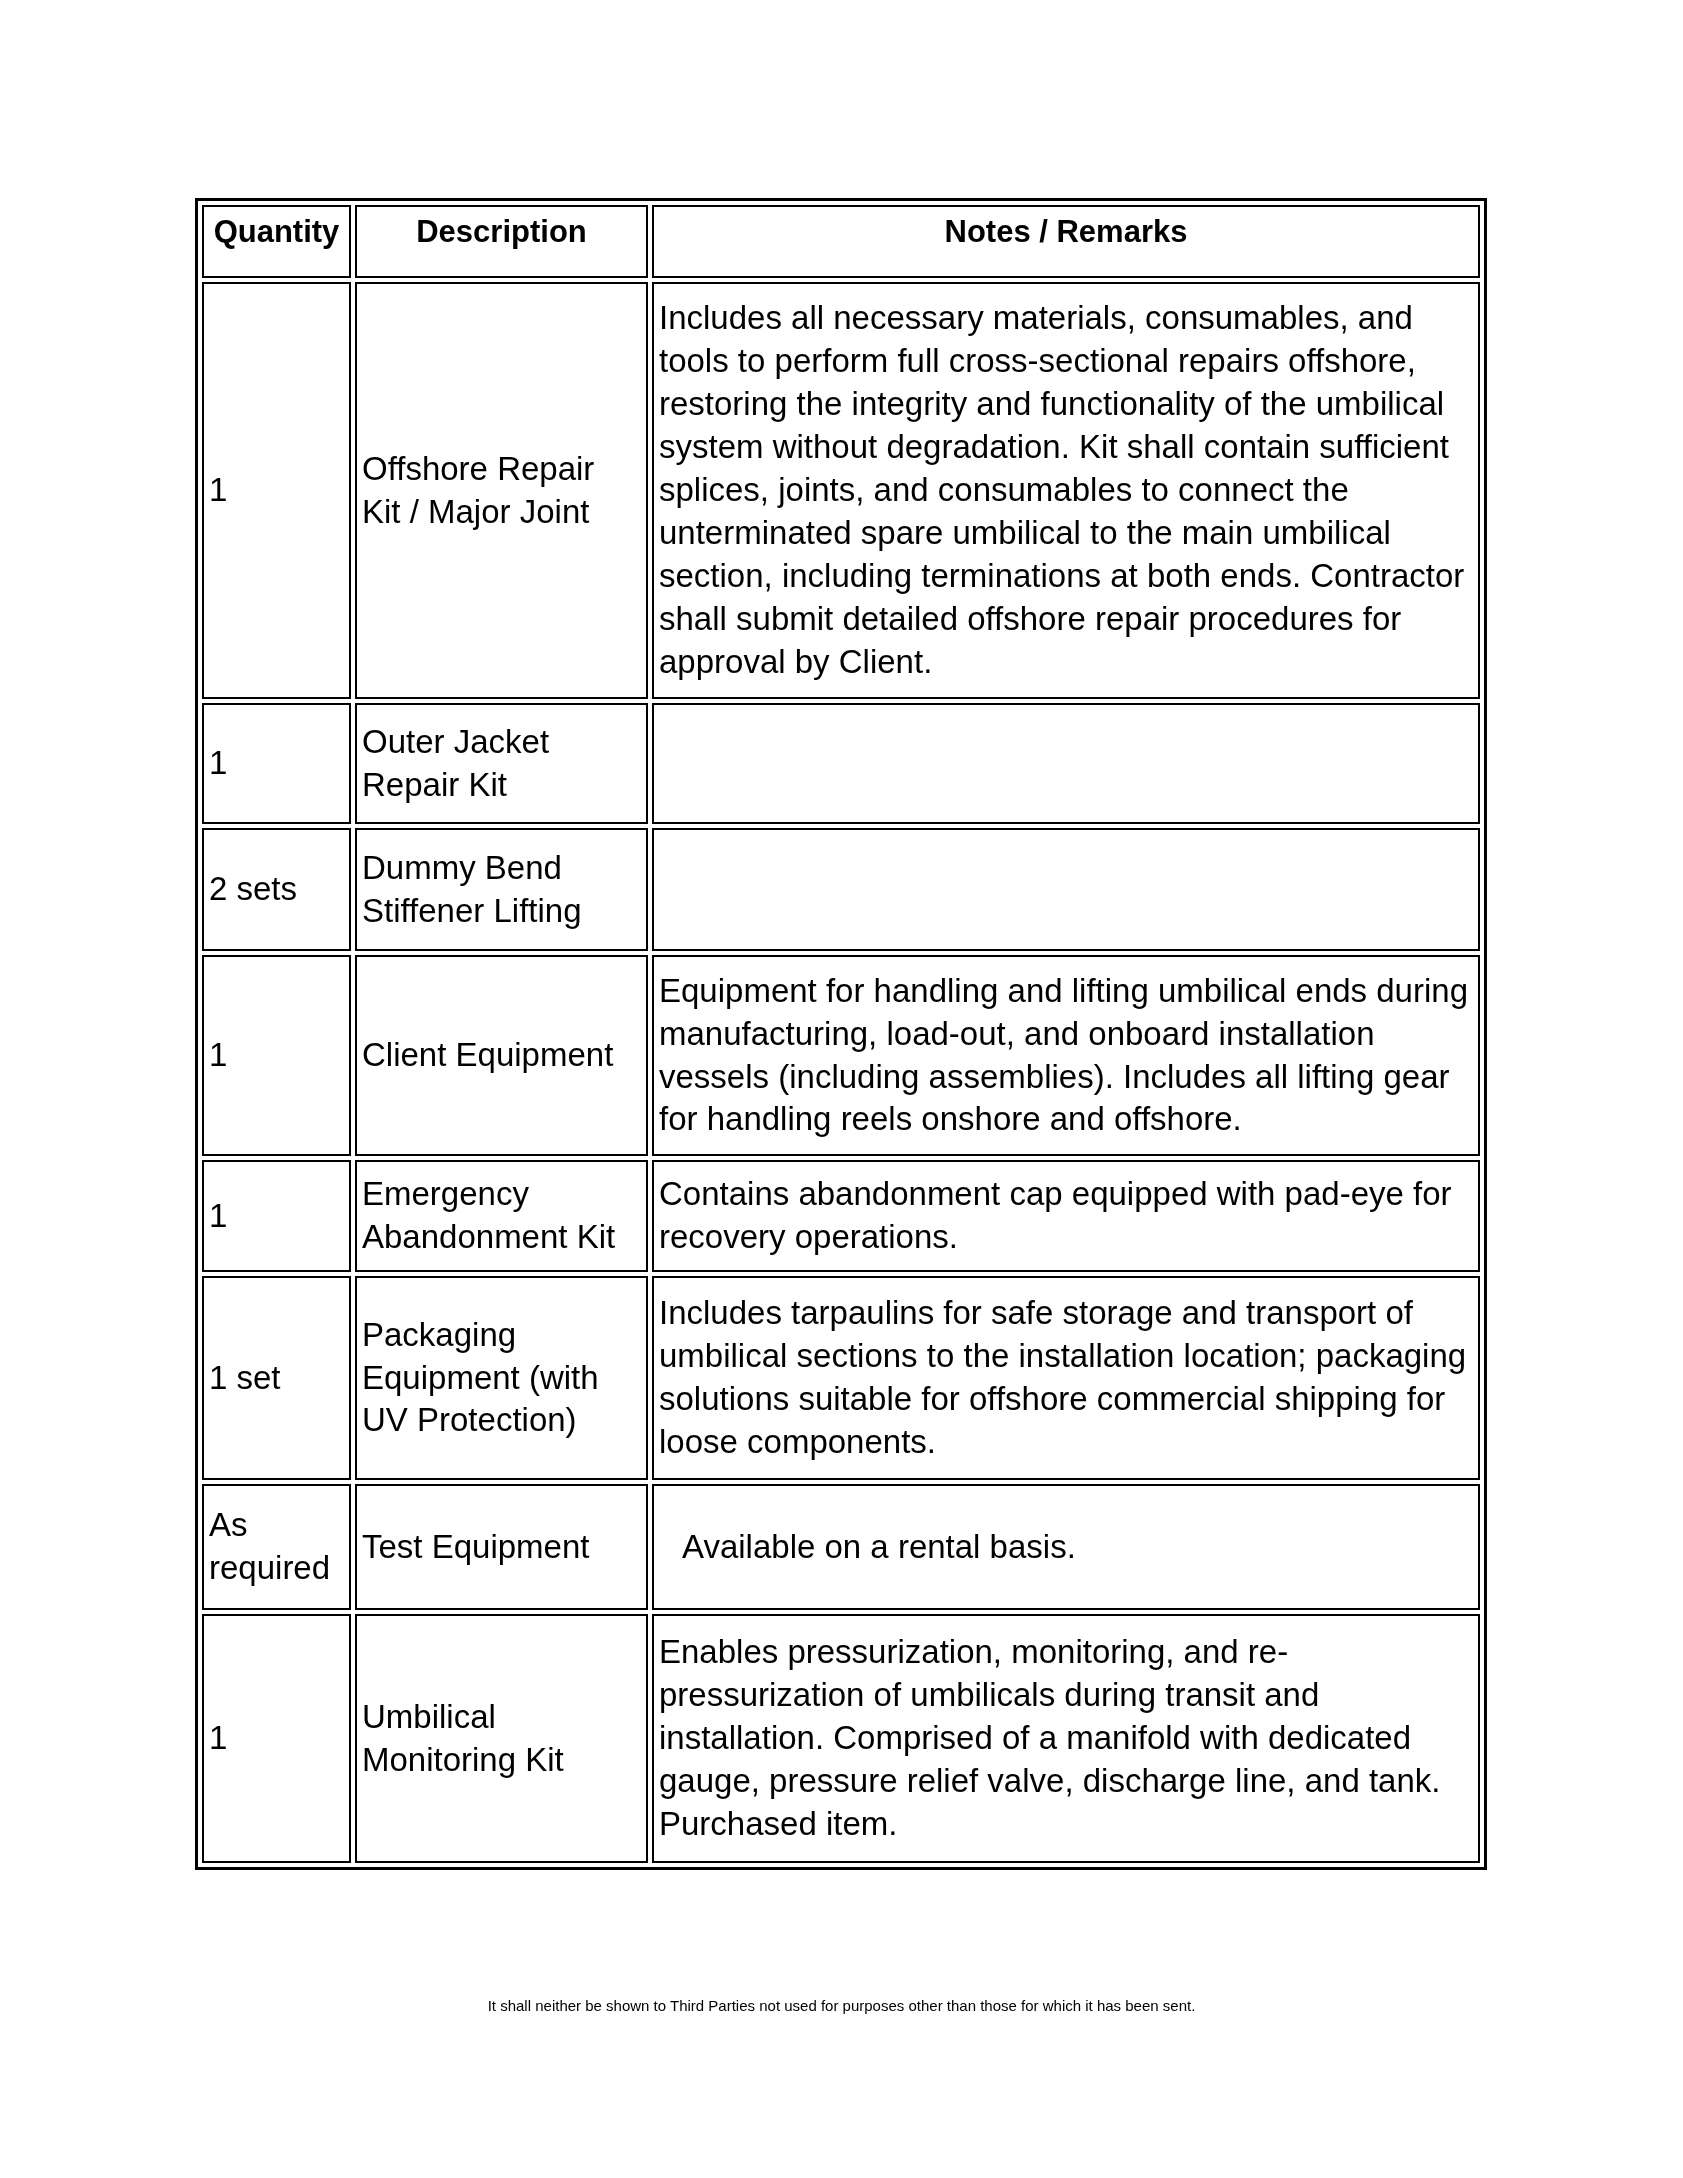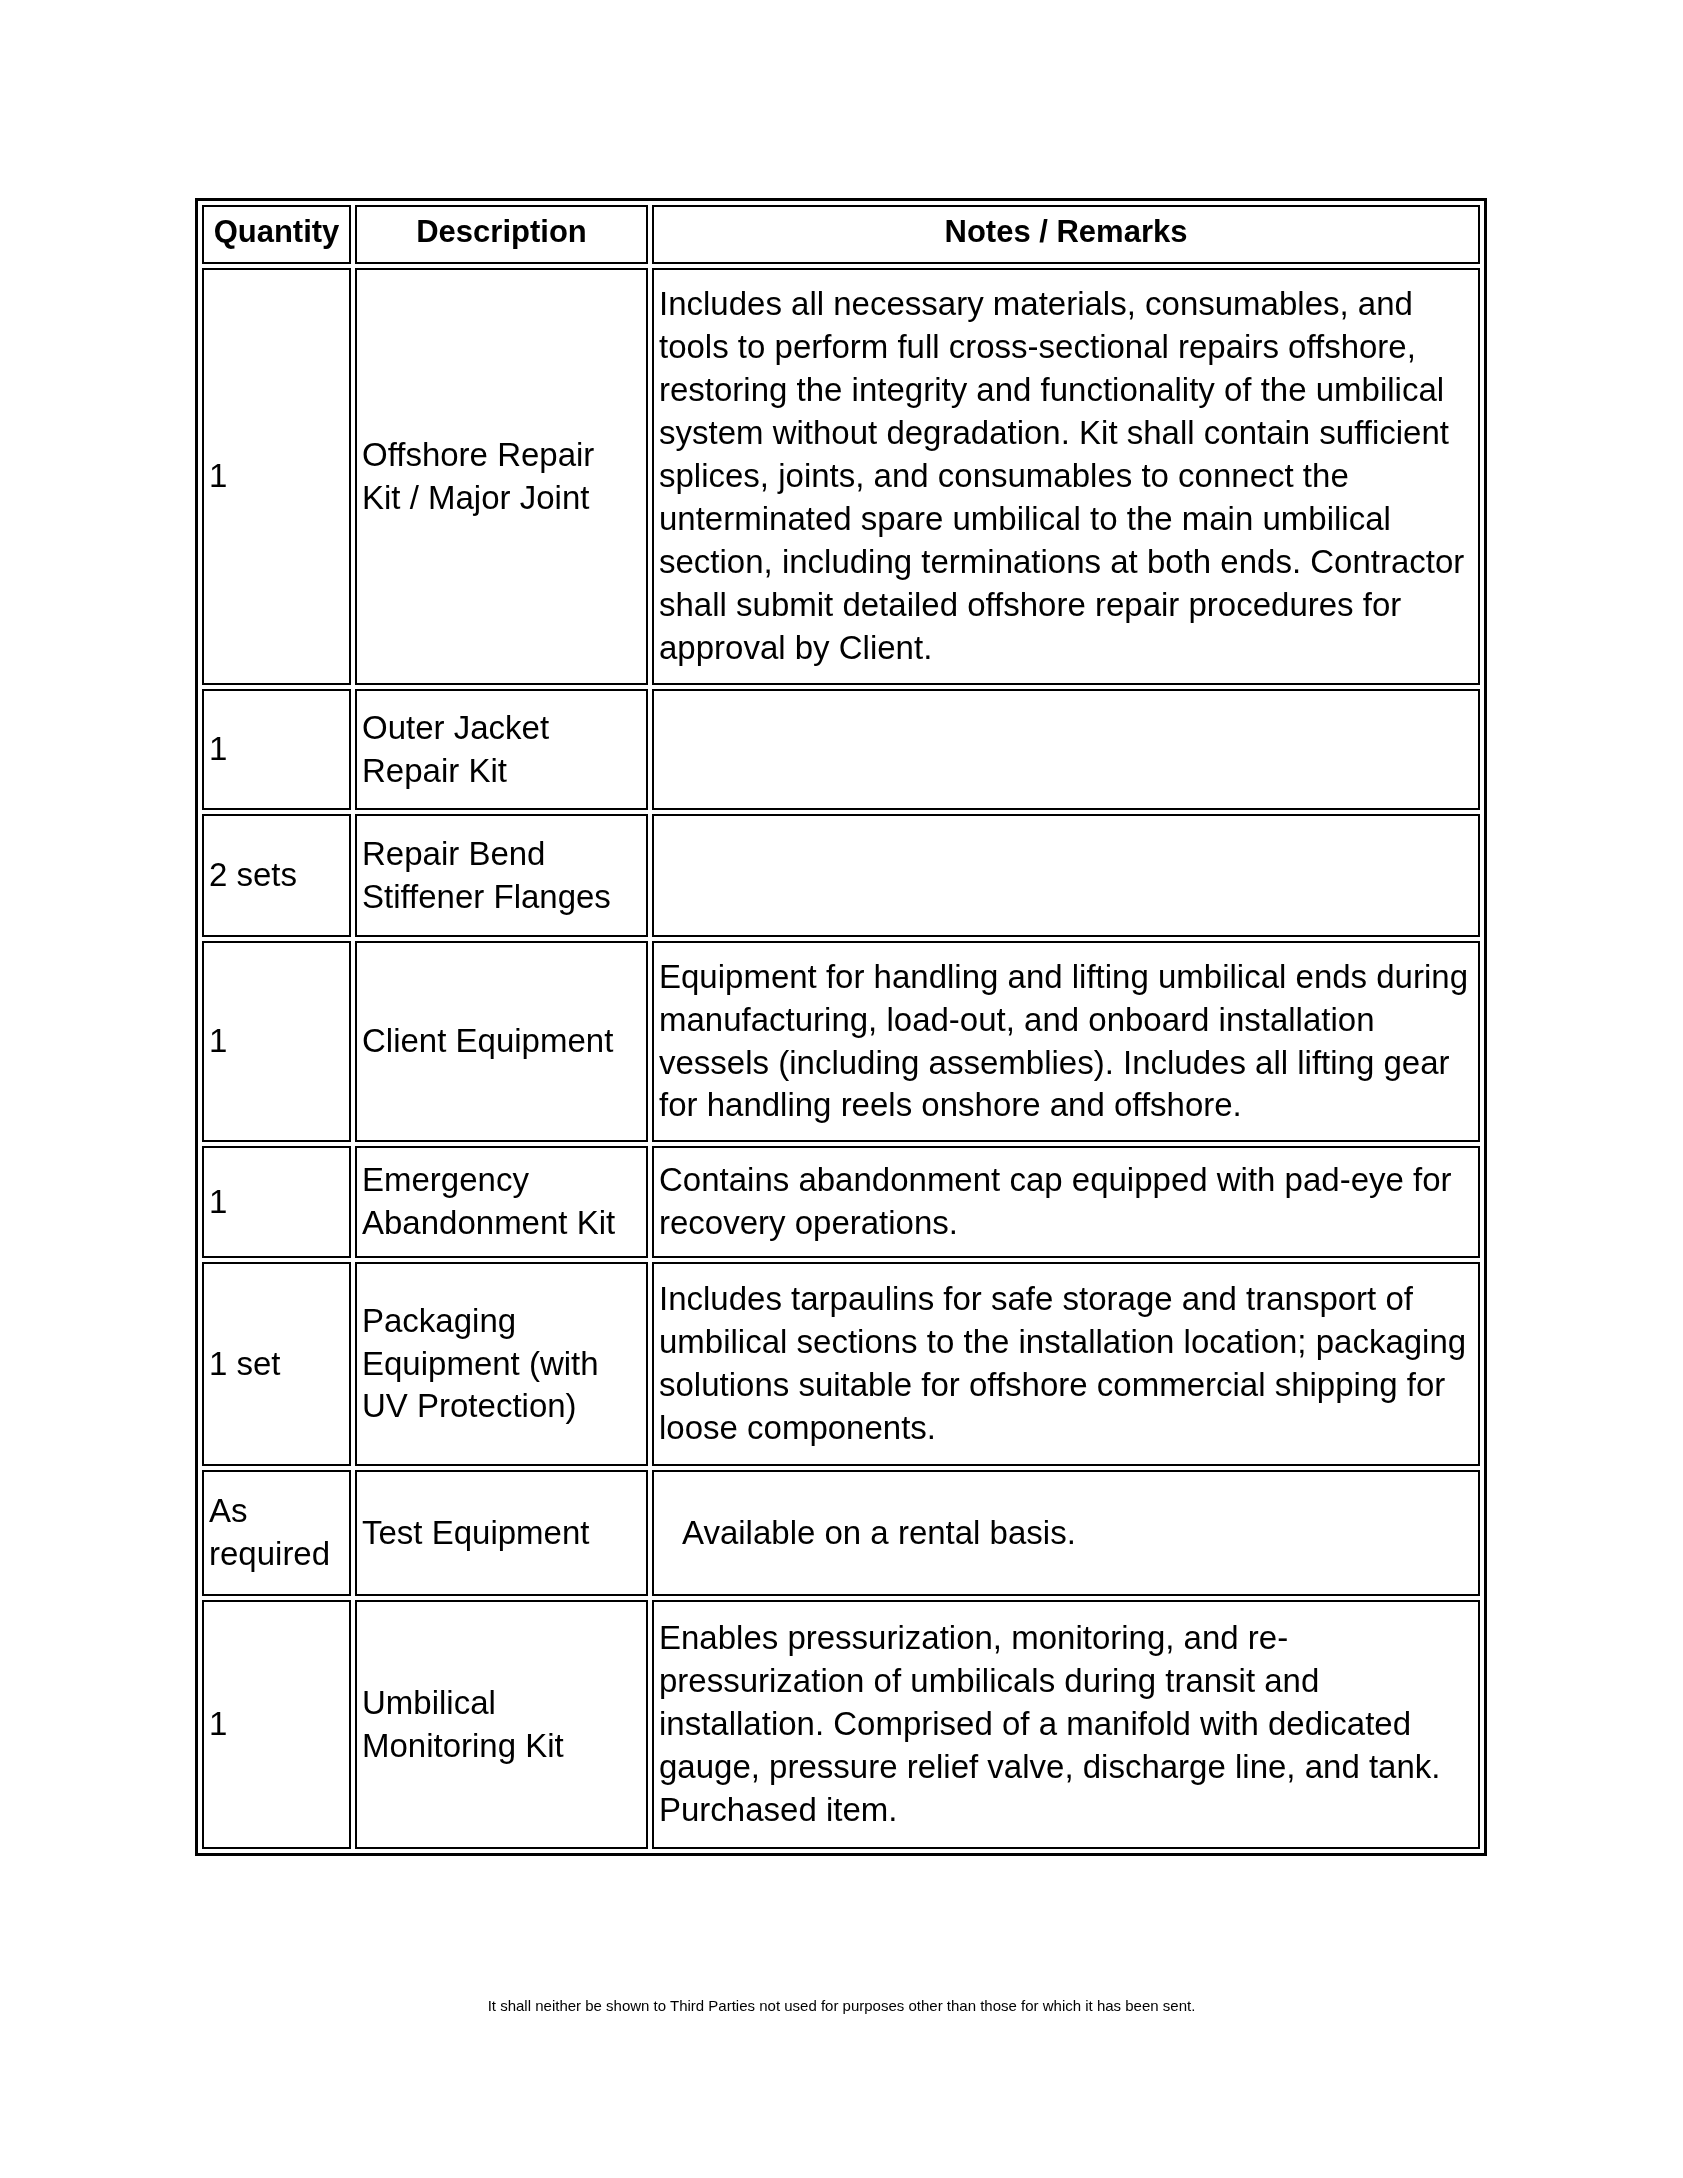--- a/index.html
+++ b/index.html
@@ -35,21 +35,21 @@
     box-sizing: border-box;
     background: #ffffff;
     overflow: hidden;
   }
   th {
     font-size: 31px;
     font-weight: bold;
     text-align: center;
     vertical-align: top;
     padding: 6px 5px 1px 5px;
-    height: 59px;
+    height: 73px;
     line-height: 1.25;
   }
   td {
     font-size: 33px;
     line-height: 1.3;
     font-weight: normal;
     text-align: left;
     vertical-align: middle;
     padding: 1px 5px;
   }
@@ -88,21 +88,21 @@
       <td style="height: 417px;">Offshore Repair Kit / Major Joint</td>
       <td style="height: 417px;">Includes all necessary materials, consumables, and tools to perform full cross-sectional repairs offshore, restoring the integrity and functionality of the umbilical system without degradation. Kit shall contain sufficient splices, joints, and consumables to connect the unterminated spare umbilical to the main umbilical section, including terminations at both ends. Contractor shall submit detailed offshore repair procedures for approval by Client.</td>
     </tr>
         <tr>
       <td style="height: 121px;">1</td>
       <td style="height: 121px;">Outer Jacket Repair Kit</td>
       <td style="height: 121px;"></td>
     </tr>
         <tr>
       <td style="height: 123px;">2 sets</td>
-      <td style="height: 123px;">Repair Bend Stiffener Flanges</td>
+      <td style="height: 123px;">Dummy Bend Stiffener Lifting</td>
       <td style="height: 123px;"></td>
     </tr>
         <tr>
       <td style="height: 201px;">1</td>
       <td style="height: 201px;">Client Equipment</td>
       <td style="height: 201px;">Equipment for handling and lifting umbilical ends during manufacturing, load-out, and onboard installation vessels (including assemblies). Includes all lifting gear for handling reels onshore and offshore.</td>
     </tr>
         <tr>
       <td style="height: 112px;">1</td>
       <td style="height: 112px;">Emergency Abandonment Kit</td>

